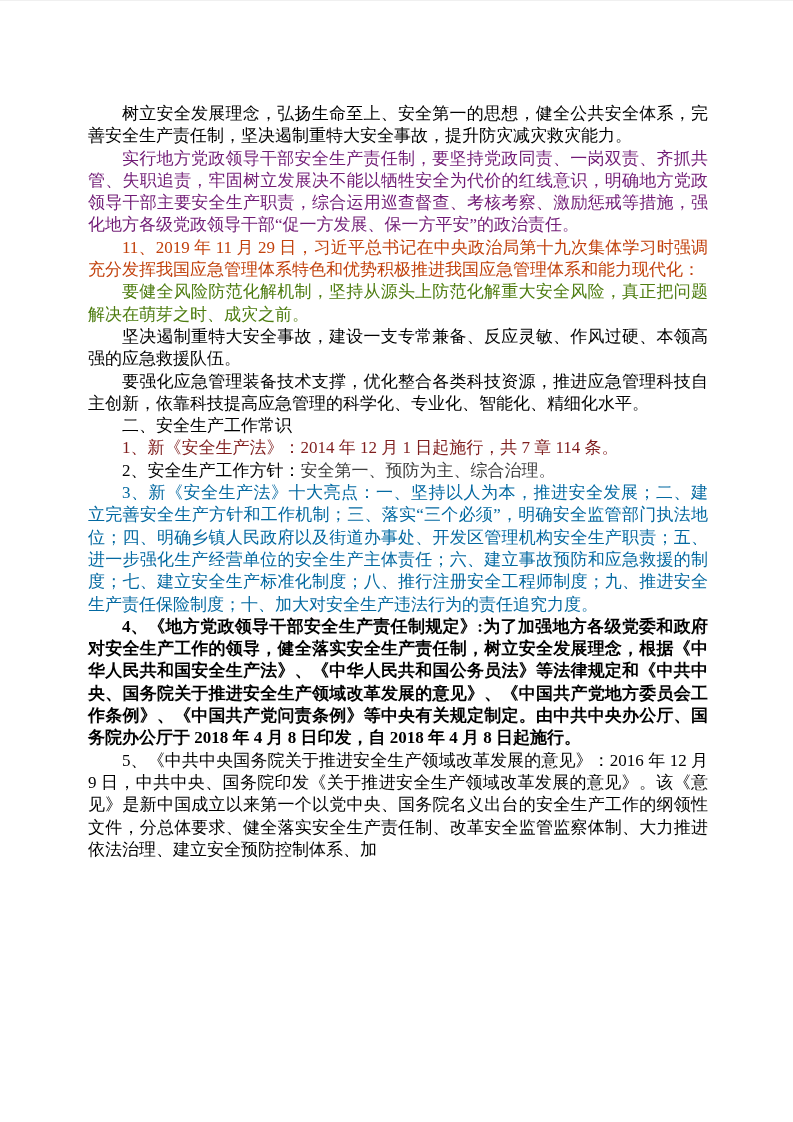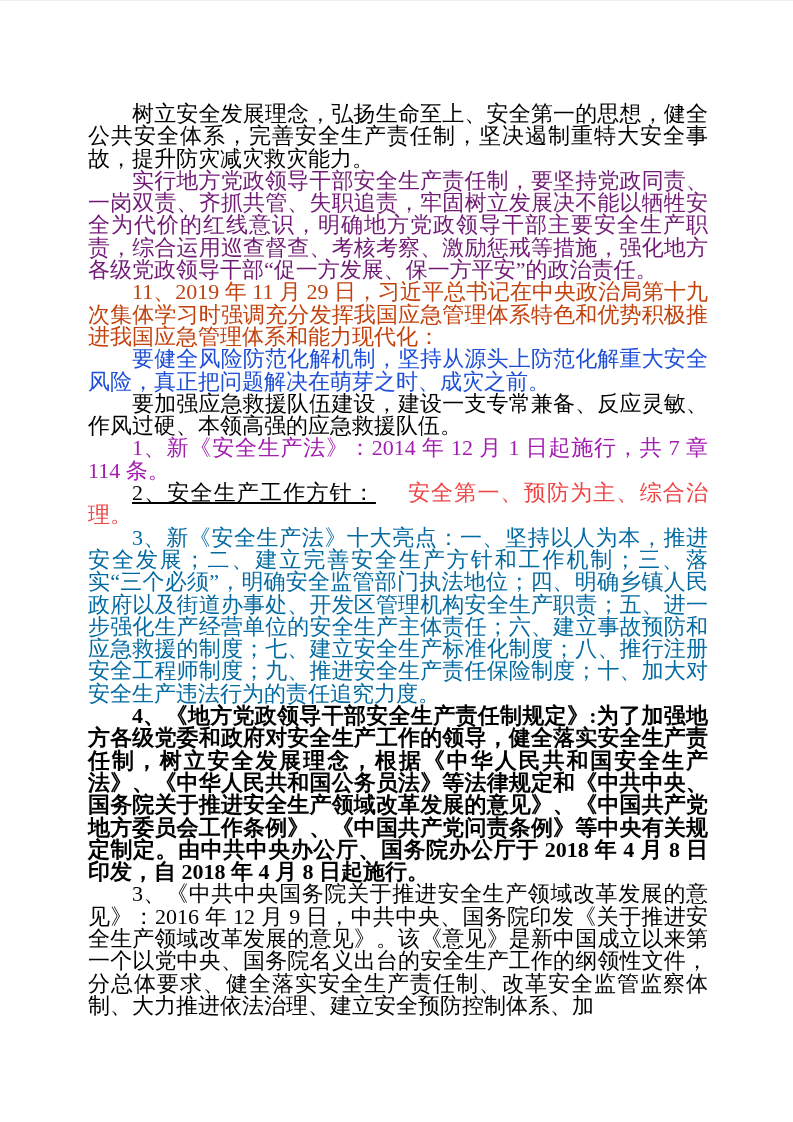--- a/index.html
+++ b/index.html
@@ -14,41 +14,43 @@
     background: #ffffff;
     overflow: hidden;
     border-top: 1px solid #f0f0f0;
   }
   .doc-body {
     position: absolute;
     left: 88px;
     top: 102px;
     width: 620px;
     font-family: "Liberation Serif", "DejaVu Serif", serif;
-    font-size: 22px;
+    font-size: 17px;
     line-height: 22.3px;
     color: #000000;
     text-align: justify;
     text-justify: inter-character;
   }
   .doc-body p {
     margin: 0;
     padding: 0;
     text-indent: 2em;
   }
 </style>
 </head>
 <body>
 
 <div class="page">
   <div class="doc-body">
       <p><span style="color: rgb(0, 0, 0);">树立安全发展理念，弘扬生命至上、安全第一的思想，健全公共安全体系，完善安全生产责任制，坚决遏制重特大安全事故，提升防灾减灾救灾能力。</span></p>
       <p><span style="color: #701a75;">实行地方党政领导干部安全生产责任制，要坚持党政同责、一岗双责、齐抓共管、失职追责，牢固树立发展决不能以牺牲安全为代价的红线意识，明确地方党政领导干部主要安全生产职责，综合运用巡查督查、考核考察、激励惩戒等措施，强化地方各级党政领导干部“促一方发展、保一方平安”的政治责任。</span></p>
       <p><span style="color: #c2410c;">11、2019 年 11 月 29 日，习近平总书记在中央政治局第十九次集体学习时强调充分发挥我国应急管理体系特色和优势积极推进我国应急管理体系和能力现代化：</span></p>
-      <p><span style="color: #1d4ed8;">要健全风险防范化解机制，坚持从源头上防范化解重大安全风险，真正把问题解决在萌芽之时、成灾之前。</span></p>
-      <p><span style="color: rgb(0, 0, 0);">要加强应急救援队伍建设，建设一支专常兼备、反应灵敏、作风过硬、本领高强的应急救援队伍。</span></p>
-      <p><span style="color: #a21caf;">1、新《安全生产法》：2014 年 12 月 1 日起施行，共 7 章 114 条。</span></p>
-      <p><span style="color: rgb(0, 0, 0); text-decoration: underline;">2、安全生产工作方针：</span><span style="color: #ef4444; margin-left: 32px;">安全第一、预防为主、综合治理。</span></p>
+      <p><span style="color: #4d7c0f;">要健全风险防范化解机制，坚持从源头上防范化解重大安全风险，真正把问题解决在萌芽之时、成灾之前。</span></p>
+      <p><span style="color: rgb(0, 0, 0);">坚决遏制重特大安全事故，建设一支专常兼备、反应灵敏、作风过硬、本领高强的应急救援队伍。</span></p>
+      <p><span style="color: rgb(0, 0, 0);">要强化应急管理装备技术支撑，优化整合各类科技资源，推进应急管理科技自主创新，依靠科技提高应急管理的科学化、专业化、智能化、精细化水平。</span></p>
+      <p><span style="color: rgb(0, 0, 0);">二、安全生产工作常识</span></p>
+      <p><span style="color: #7f1d1d;">1、新《安全生产法》：2014 年 12 月 1 日起施行，共 7 章 114 条。</span></p>
+      <p><span style="color: rgb(0, 0, 0);">2、安全生产工作方针：</span><span style="color: #404040;">安全第一、预防为主、综合治理。</span></p>
       <p><span style="color: #0369a1;">3、新《安全生产法》十大亮点：一、坚持以人为本，推进安全发展；二、建立完善安全生产方针和工作机制；三、落实“三个必须”，明确安全监管部门执法地位；四、明确乡镇人民政府以及街道办事处、开发区管理机构安全生产职责；五、进一步强化生产经营单位的安全生产主体责任；六、建立事故预防和应急救援的制度；七、建立安全生产标准化制度；八、推行注册安全工程师制度；九、推进安全生产责任保险制度；十、加大对安全生产违法行为的责任追究力度。</span></p>
       <p><span style="color: rgb(0, 0, 0); font-weight: bold;">4、《地方党政领导干部安全生产责任制规定》:为了加强地方各级党委和政府对安全生产工作的领导，健全落实安全生产责任制，树立安全发展理念，根据《中华人民共和国安全生产法》、《中华人民共和国公务员法》等法律规定和《中共中央、国务院关于推进安全生产领域改革发展的意见》、《中国共产党地方委员会工作条例》、《中国共产党问责条例》等中央有关规定制定。由中共中央办公厅、国务院办公厅于 2018 年 4 月 8 日印发，自 2018 年 4 月 8 日起施行。</span></p>
-      <p><span style="color: rgb(0, 0, 0);">3、《中共中央国务院关于推进安全生产领域改革发展的意见》：2016 年 12 月 9 日，中共中央、国务院印发《关于推进安全生产领域改革发展的意见》。该《意见》是新中国成立以来第一个以党中央、国务院名义出台的安全生产工作的纲领性文件，分总体要求、健全落实安全生产责任制、改革安全监管监察体制、大力推进依法治理、建立安全预防控制体系、加</span></p>
+      <p><span style="color: rgb(0, 0, 0);">5、《中共中央国务院关于推进安全生产领域改革发展的意见》：2016 年 12 月 9 日，中共中央、国务院印发《关于推进安全生产领域改革发展的意见》。该《意见》是新中国成立以来第一个以党中央、国务院名义出台的安全生产工作的纲领性文件，分总体要求、健全落实安全生产责任制、改革安全监管监察体制、大力推进依法治理、建立安全预防控制体系、加</span></p>
     </div>
 </div>
 
 </body></html>

